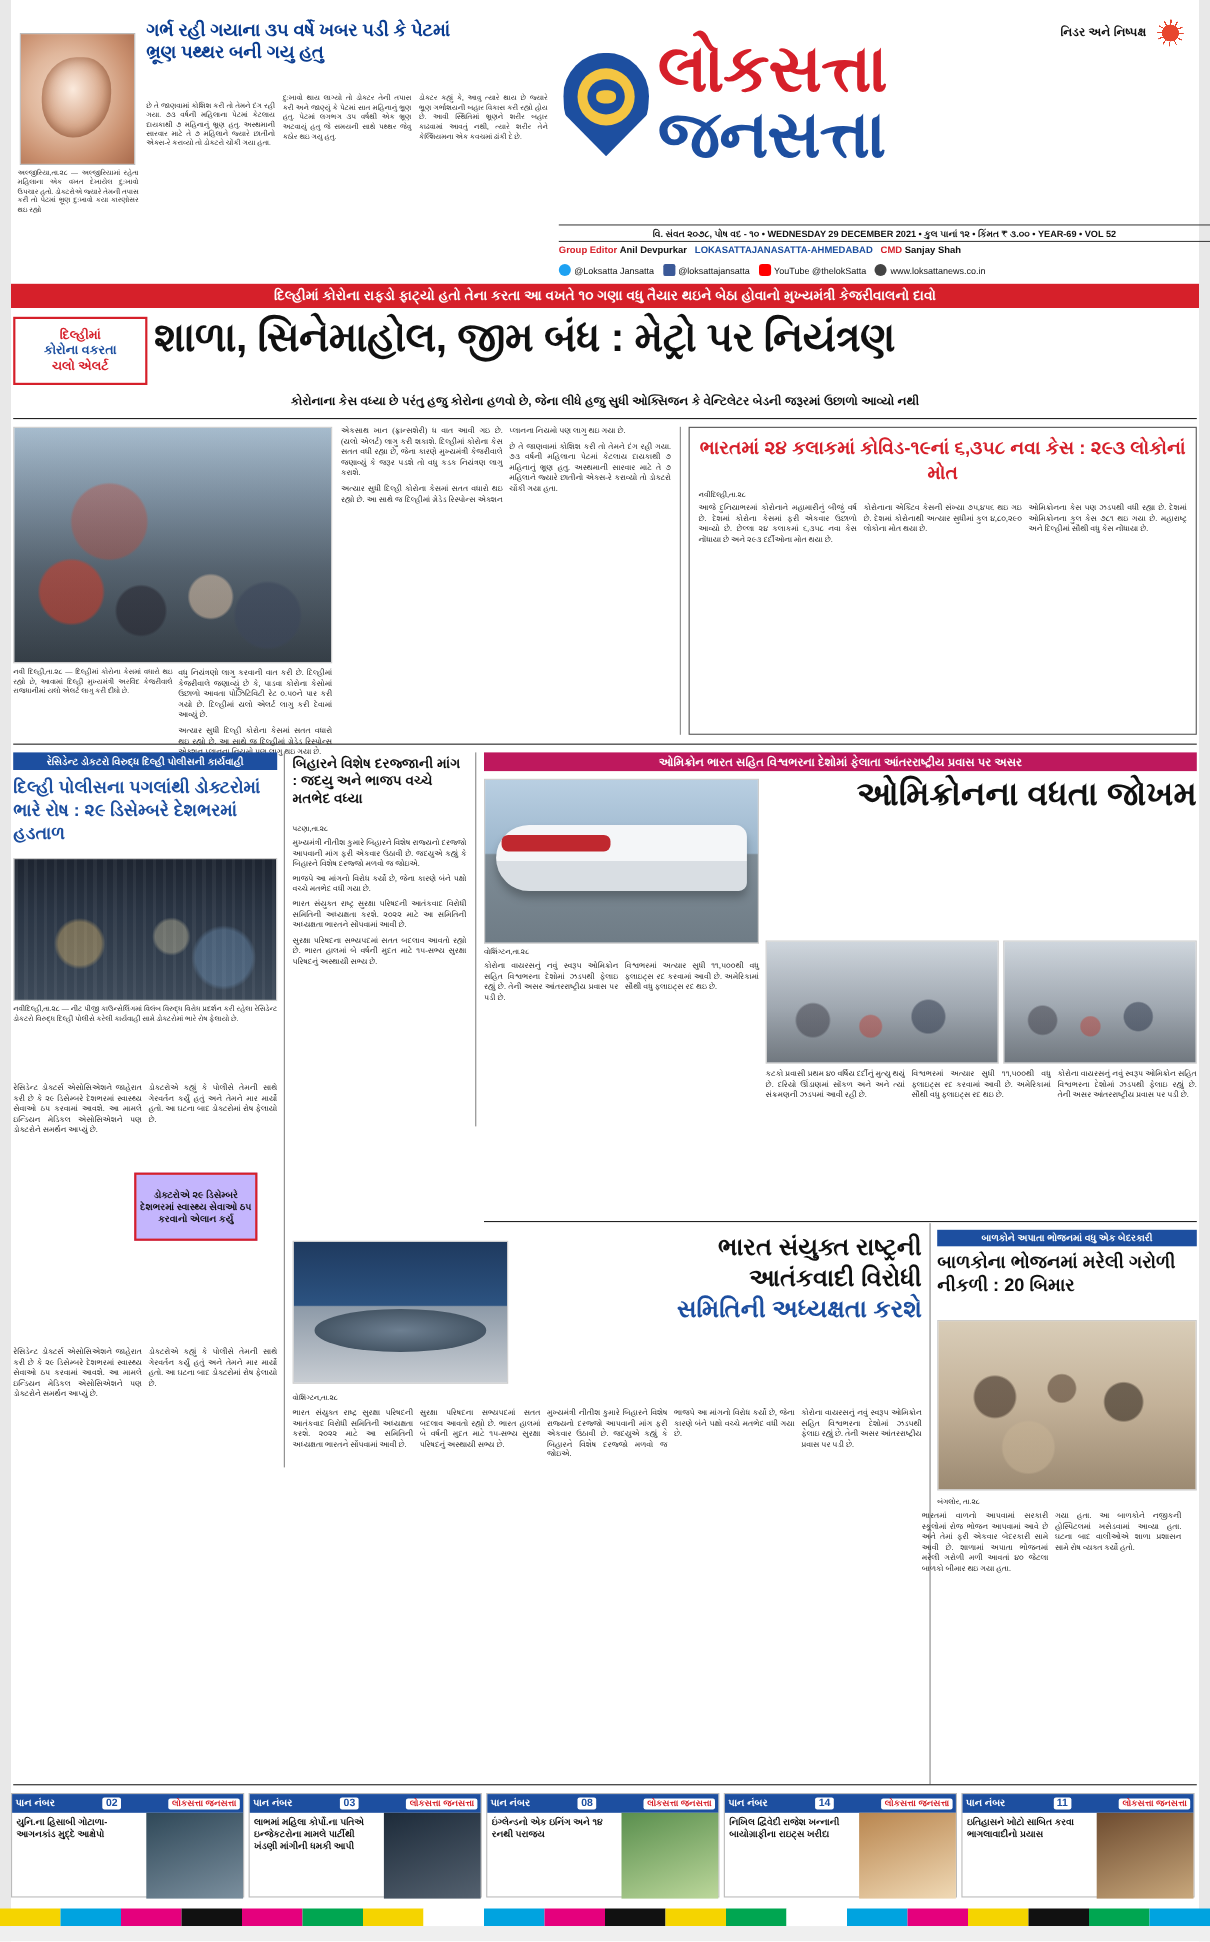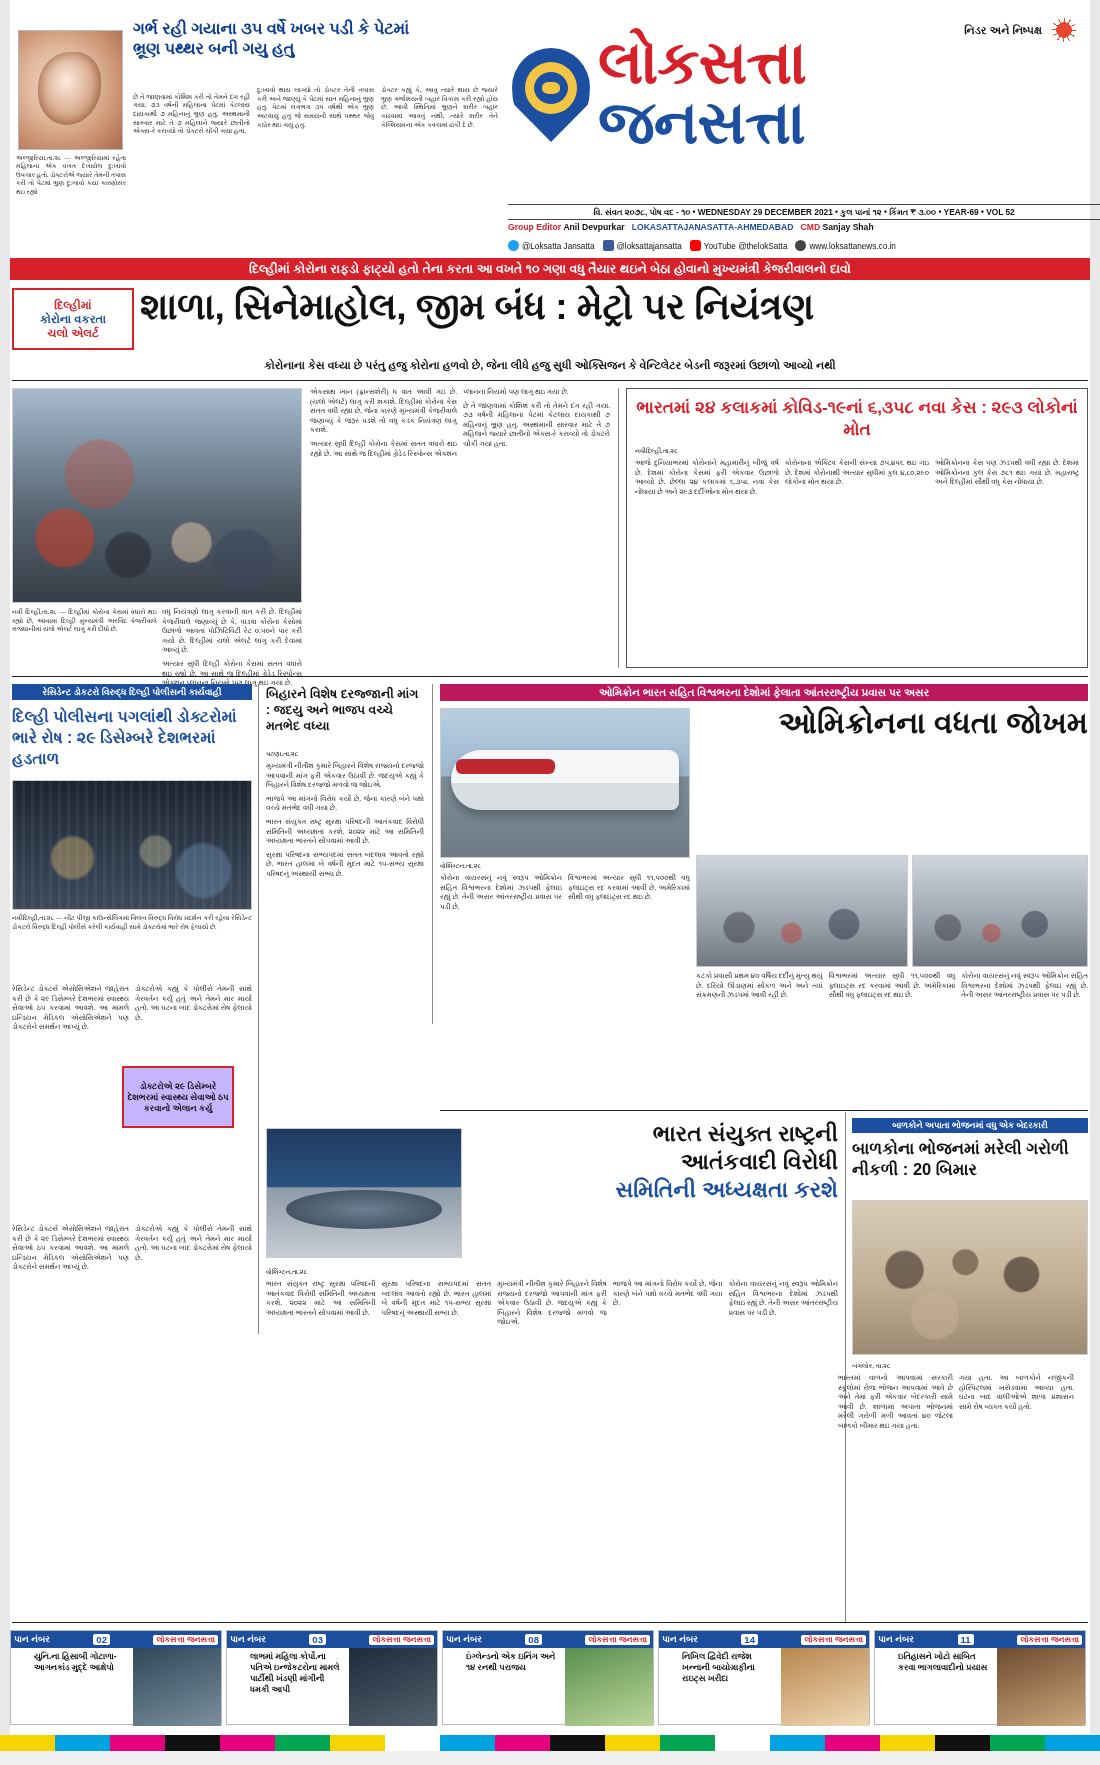--- a/index.html
+++ b/index.html
@@ -292,21 +292,21 @@
     align-items:center; justify-content:space-between; padding:0 3px;
     font-family:"Liberation Sans", sans-serif; font-weight:bold; font-size:9px;
   }
   .promo-num {
     background:#fff; color:#1d4fa0; border-radius:2px; padding:0 3px; font-size:9.5px;
   }
   .promo-logo {
     background:#fff; color:#d6202a; font-size:8px; padding:0 3px; border-radius:2px;
     font-weight:bold;
   }
-  .promo-body { display:flex; height:78px;margin-left:19px; }
+  .promo-body { display:flex; height:78px; }
   .promo-txt {
     flex:1; padding:3px 4px; font-family:"Liberation Sans", sans-serif;
     font-size:8.4px; line-height:11px; color:#111; font-weight:bold;
   }
   .promo-img { width:88px; height:78px; }
   .pi1 { background:linear-gradient(160deg,#2f4858,#7b8f9e); }
   .pi2 { background:linear-gradient(160deg,#1d2b3a,#54616f); }
   .pi3 { background:linear-gradient(160deg,#5a8f4e,#bcd79b); }
   .pi4 { background:linear-gradient(160deg,#b9864f,#f0d9b5); }
   .pi5 { background:linear-gradient(160deg,#6d4b2f,#c9a87c); }

